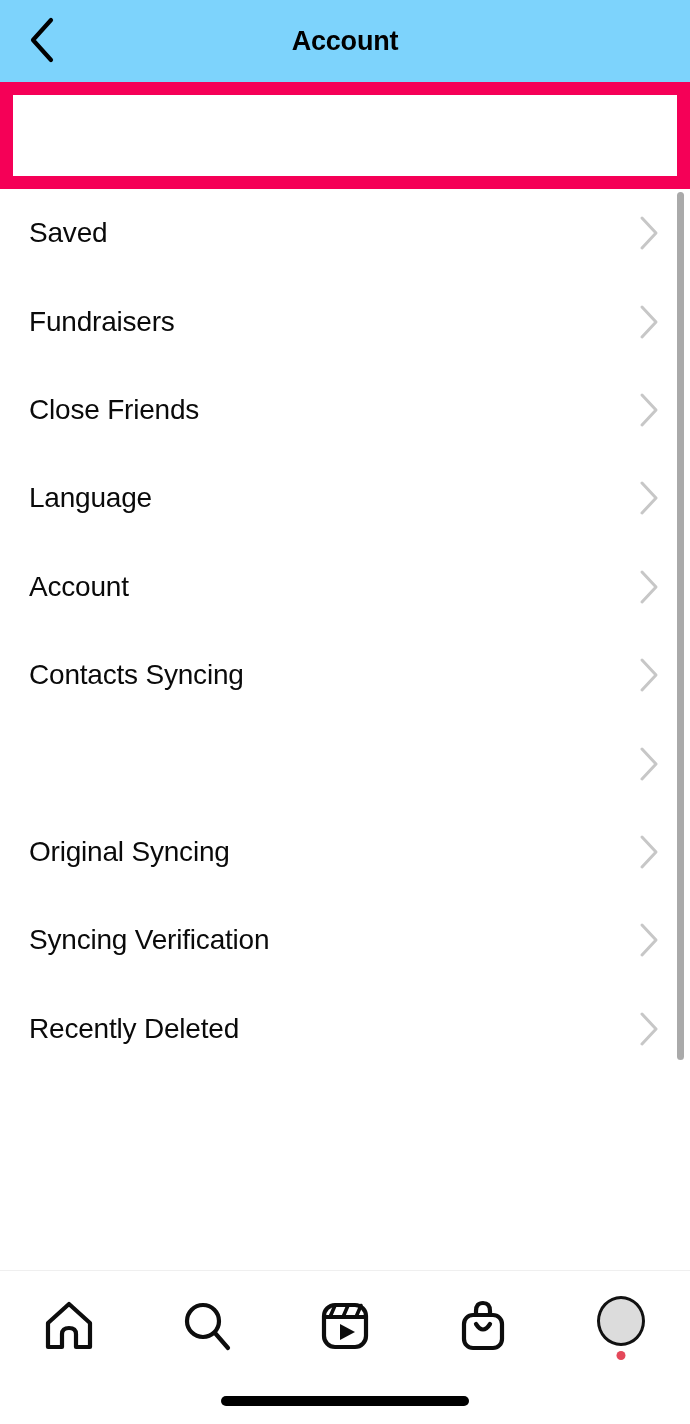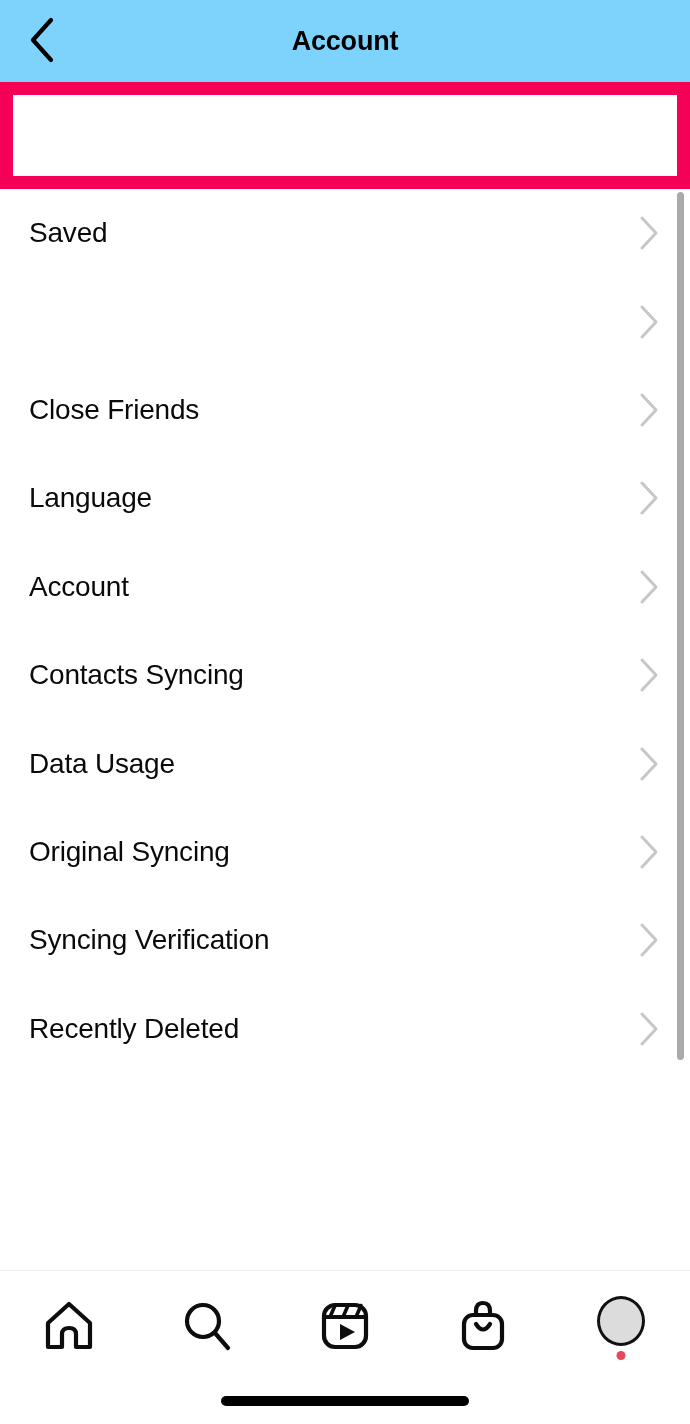--- a/index.html
+++ b/index.html
@@ -218,20 +218,21 @@
     <div class="row">
       <span class="row-label">Saved</span>
       <span class="row-chevron">
         <svg width="22" height="36" viewBox="0 0 22 36" fill="none">
           <path d="M4 3 L18 18 L4 33" stroke="#c7c7c7" stroke-width="3" stroke-linecap="round" stroke-linejoin="round"></path>
         </svg>
       </span>
     </div>
 
     <div class="row">
+      <span class="row-label">Fundraisers</span>
       <span class="row-chevron">
         <svg width="22" height="36" viewBox="0 0 22 36" fill="none">
           <path d="M4 3 L18 18 L4 33" stroke="#c7c7c7" stroke-width="3" stroke-linecap="round" stroke-linejoin="round"></path>
         </svg>
       </span>
     </div>
 
     <div class="row">
       <span class="row-label">Close Friends</span>
       <span class="row-chevron">
@@ -263,21 +264,20 @@
       <span class="row-label">Contacts Syncing</span>
       <span class="row-chevron">
         <svg width="22" height="36" viewBox="0 0 22 36" fill="none">
           <path d="M4 3 L18 18 L4 33" stroke="#c7c7c7" stroke-width="3" stroke-linecap="round" stroke-linejoin="round"></path>
         </svg>
       </span>
     </div>
 
 
     <div class="row">
-      <span class="row-label">Data Usage</span>
       <span class="row-chevron">
         <svg width="22" height="36" viewBox="0 0 22 36" fill="none">
           <path d="M4 3 L18 18 L4 33" stroke="#c7c7c7" stroke-width="3" stroke-linecap="round" stroke-linejoin="round"></path>
         </svg>
       </span>
     </div>
 
     <div class="row">
       <span class="row-label">Original Syncing</span>
       <span class="row-chevron">

